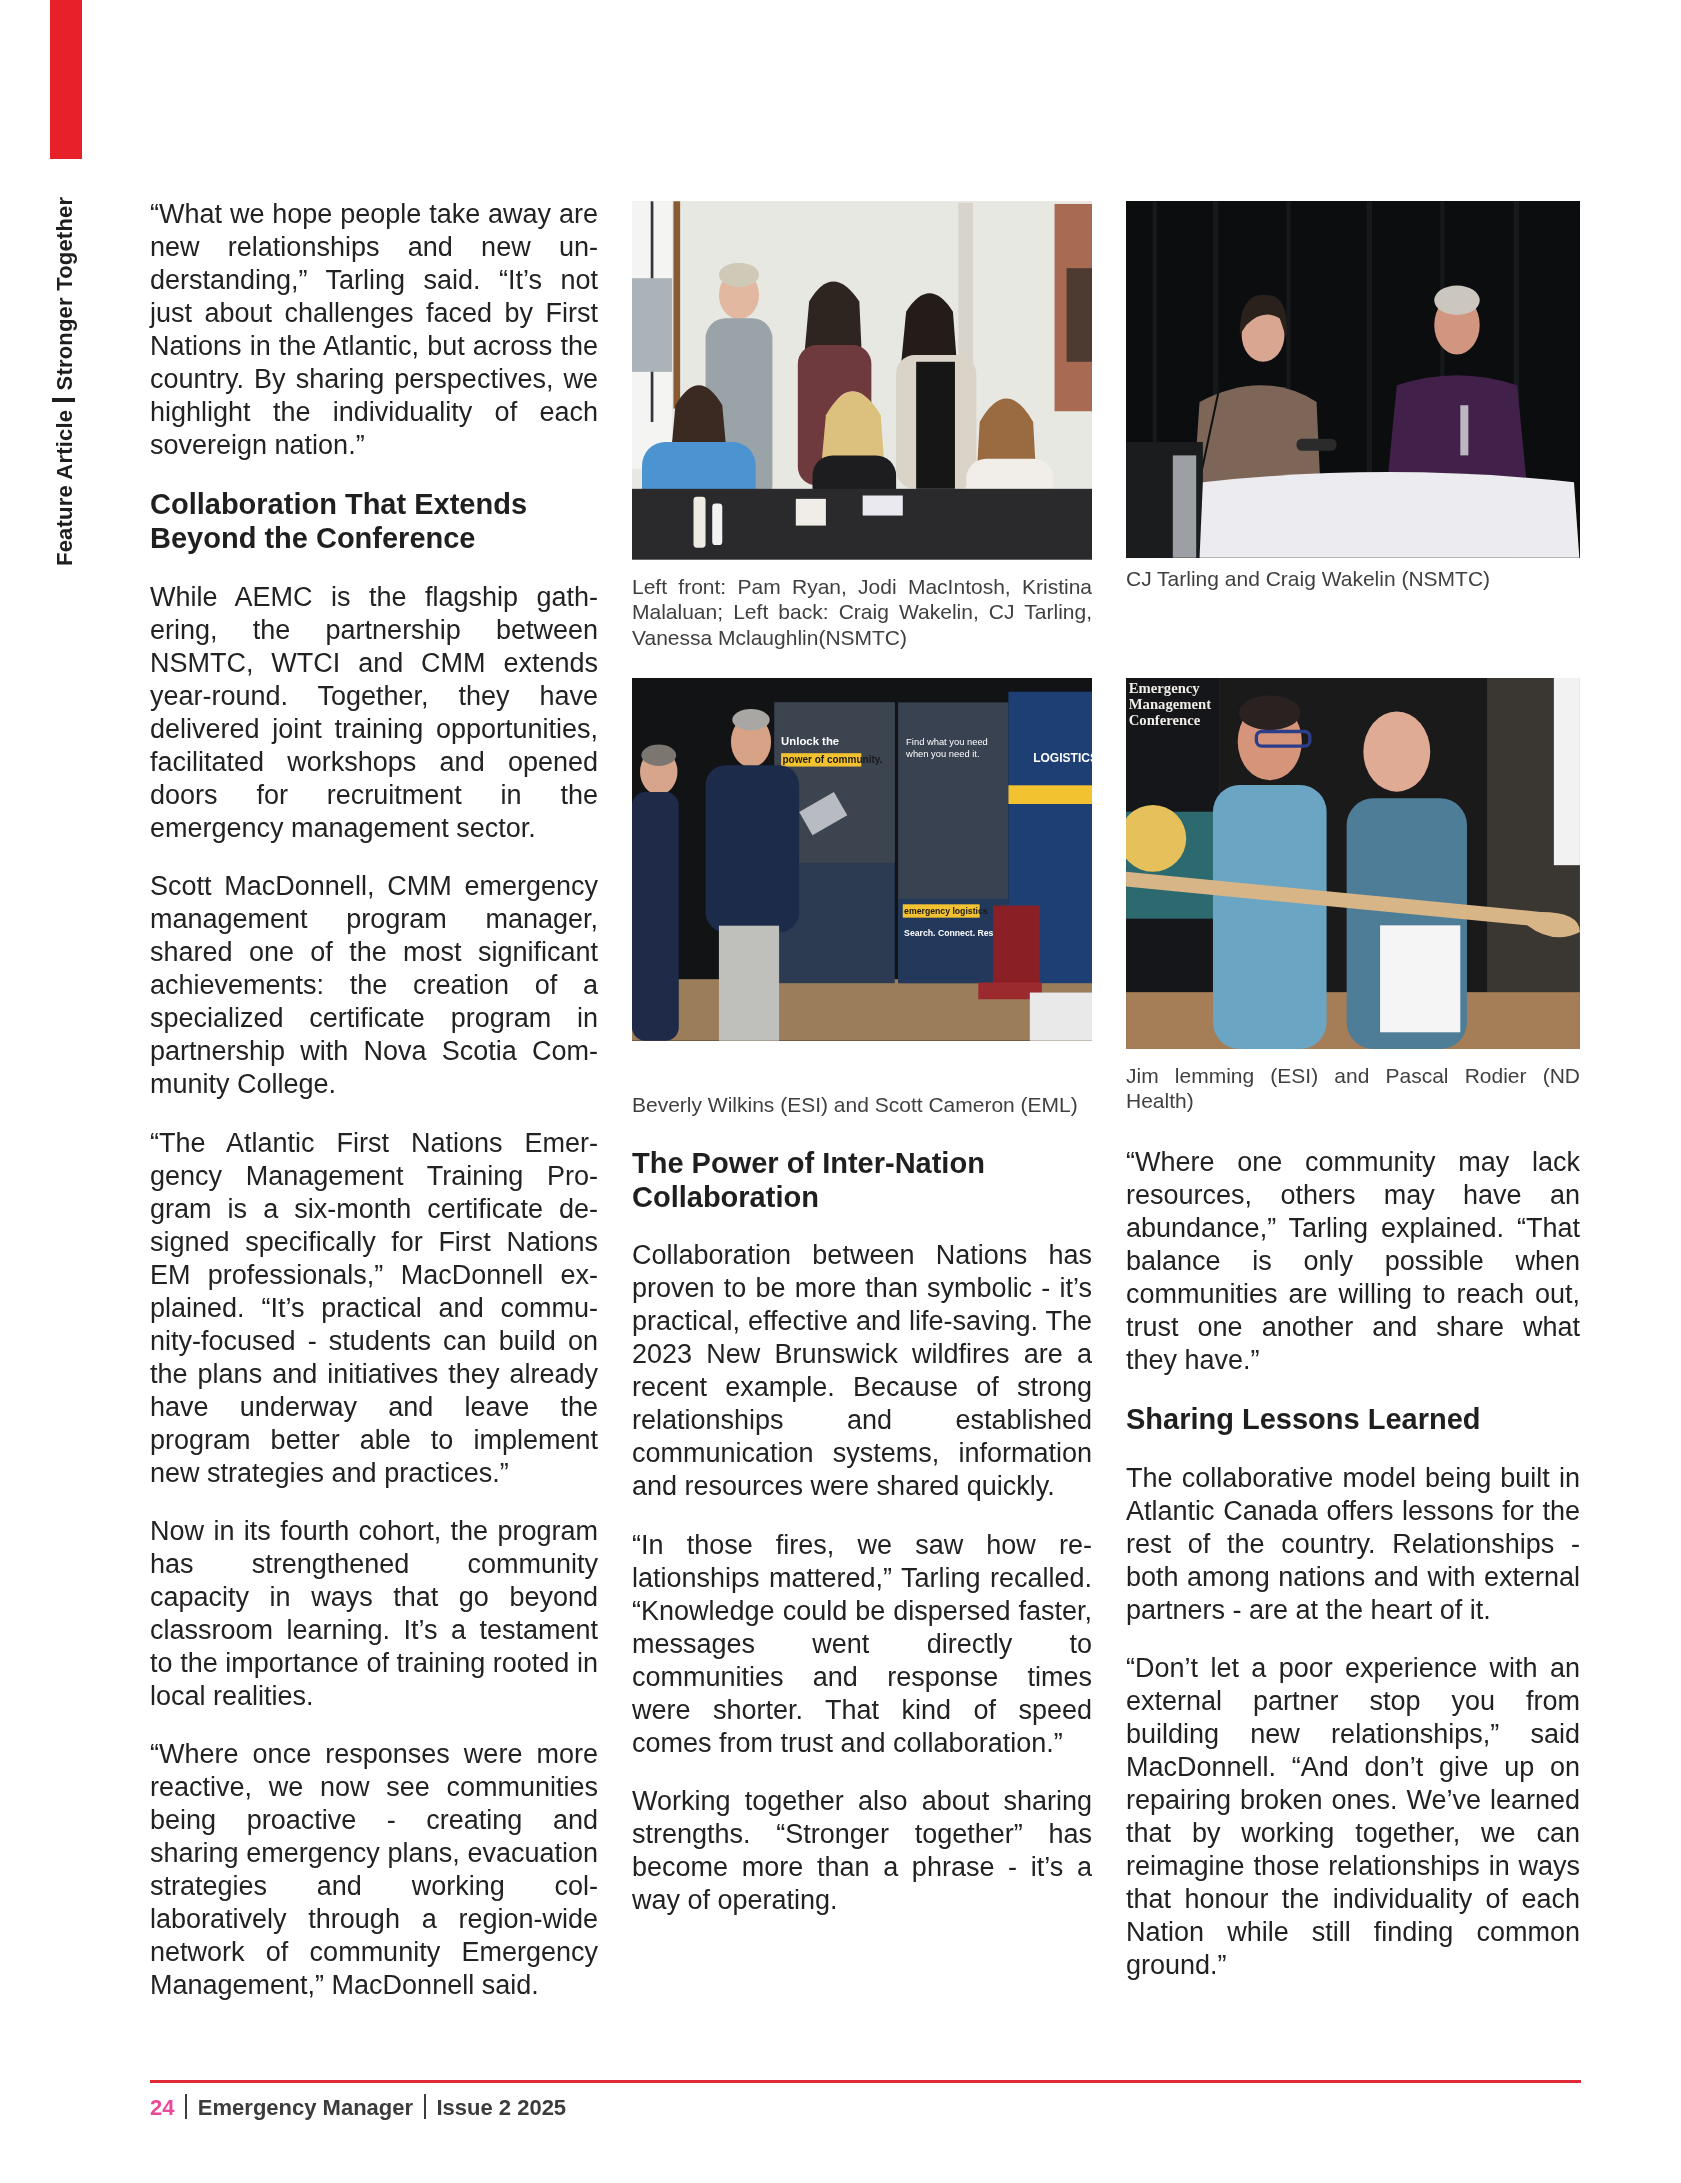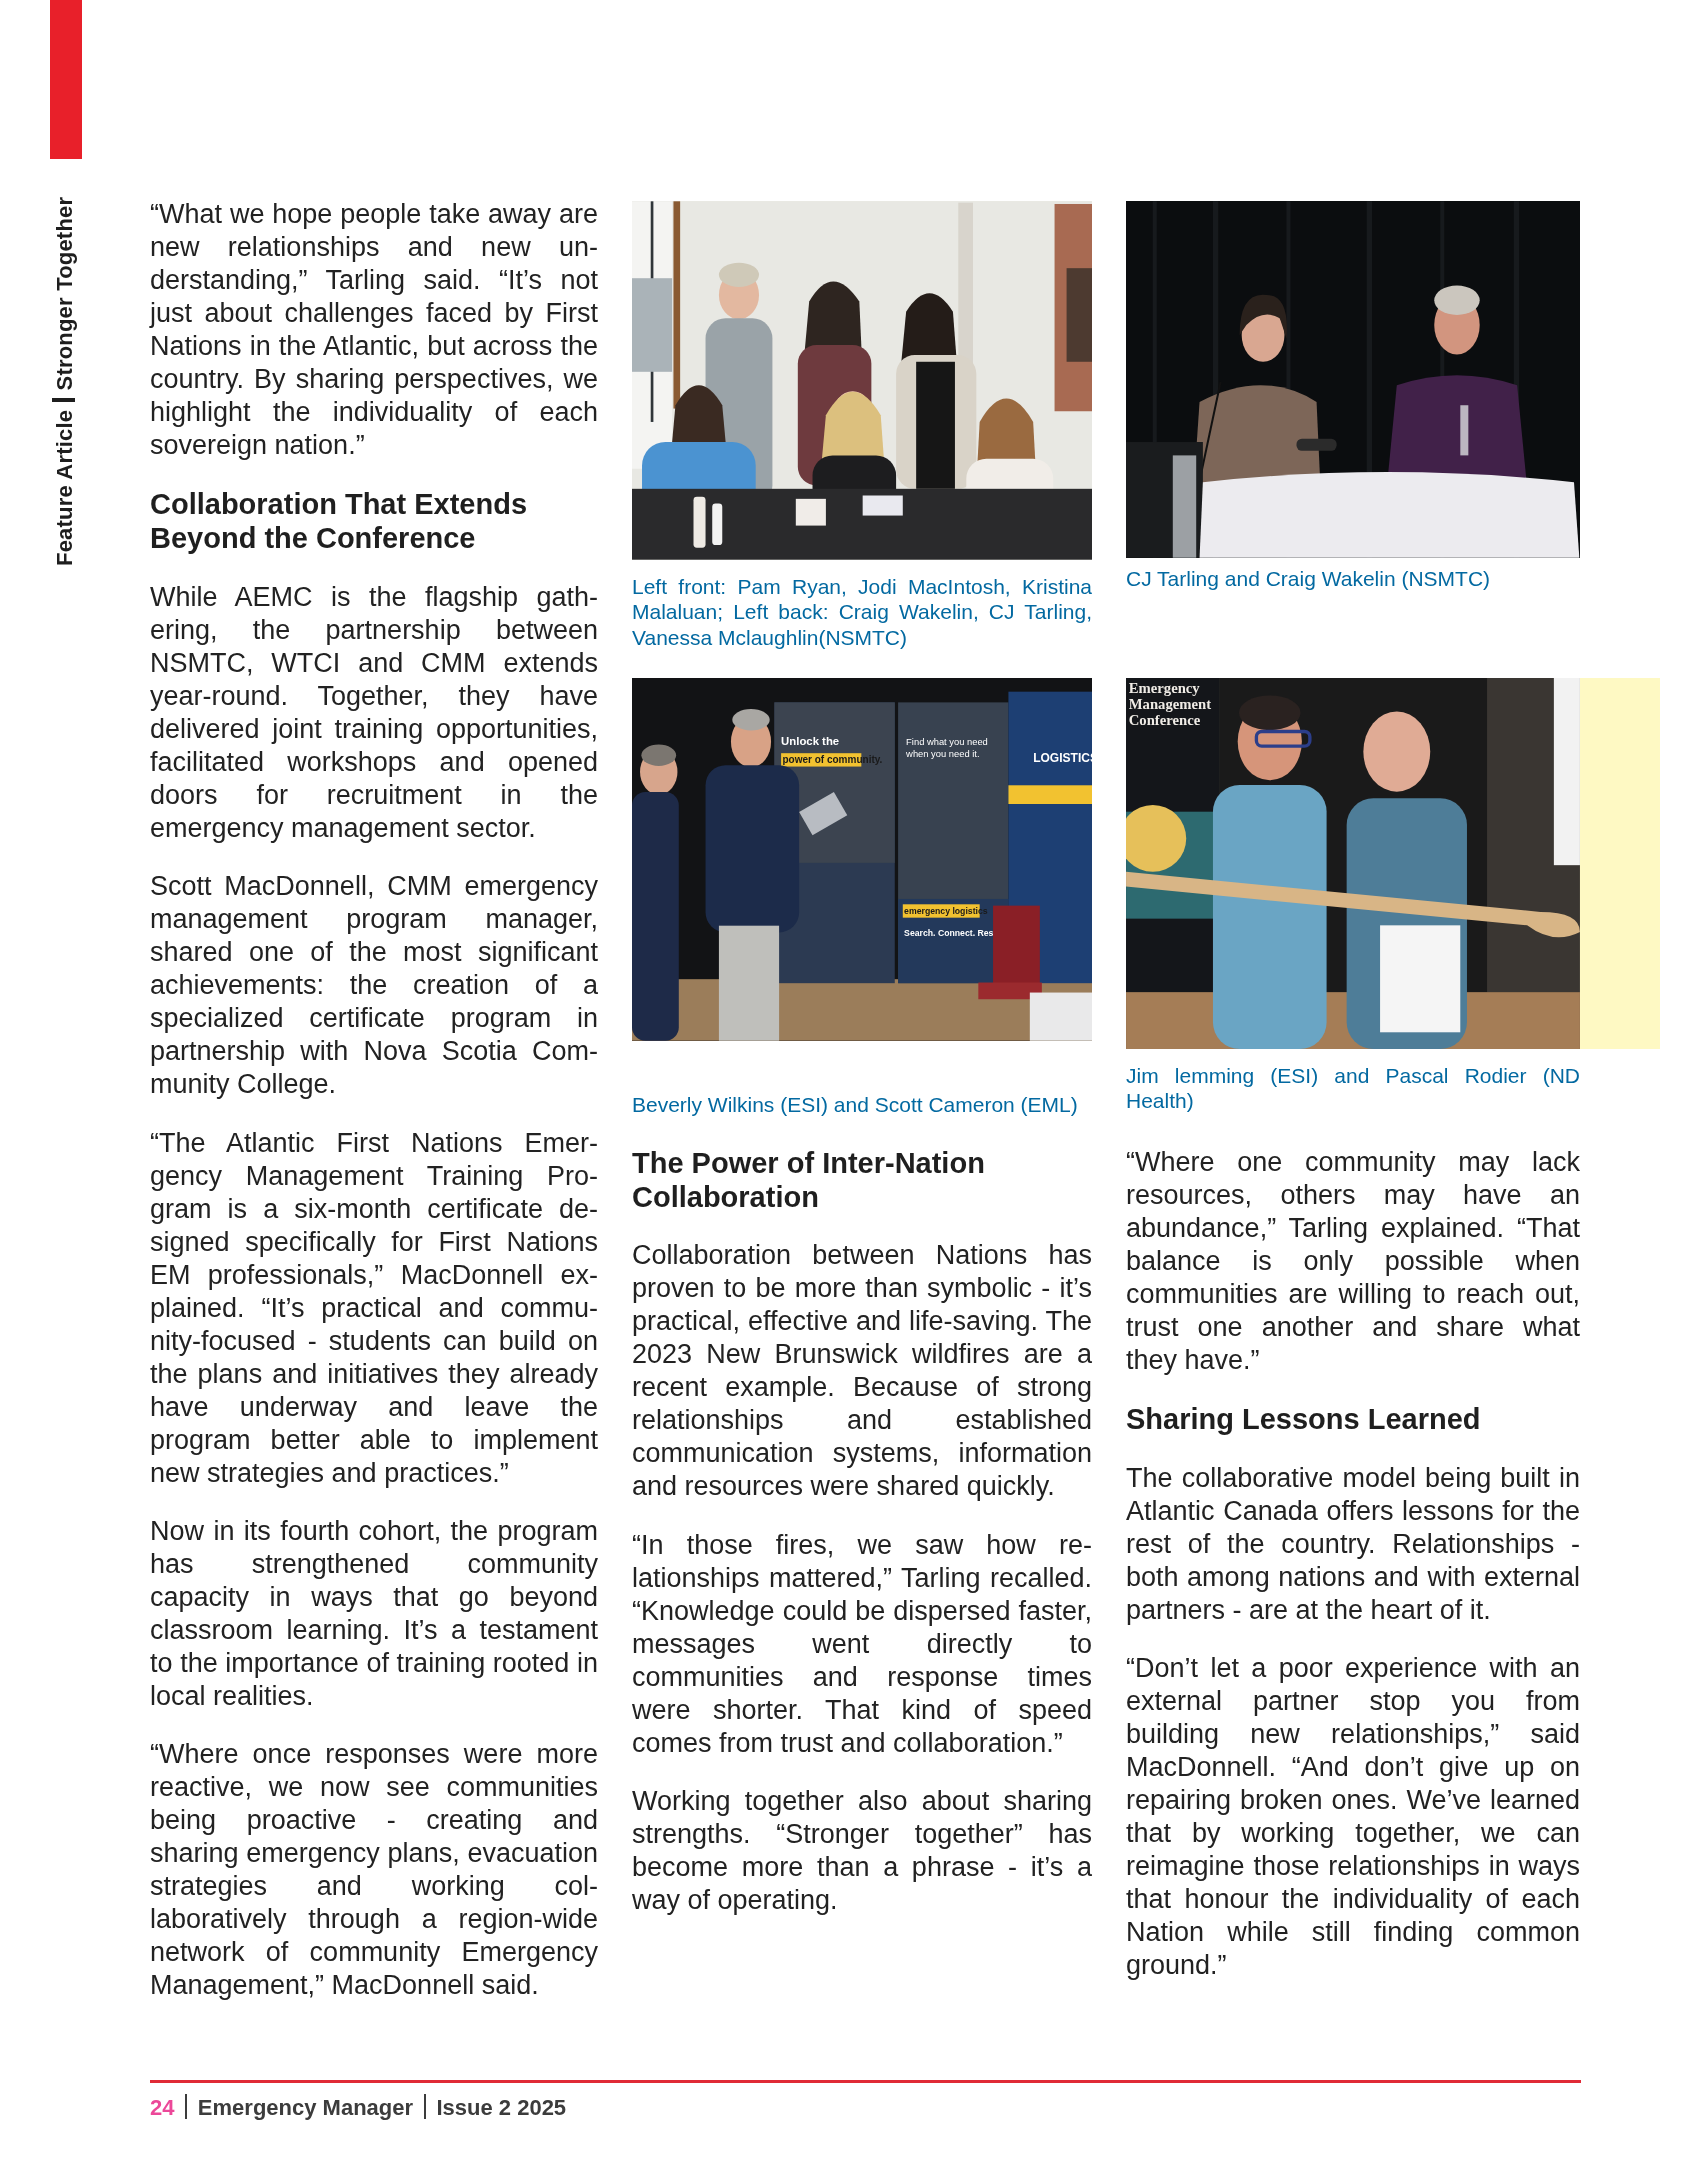--- a/index.html
+++ b/index.html
@@ -15,31 +15,31 @@
   .col-left { left: 150px; top: 198px; width: 448px; }
   .col-mid  { left: 632px; top: 1146px; width: 460px; }
   .col-right{ left: 1126px; top: 1146px; width: 454px; }
 
   p.body { margin: 0 0 25.4px 0; font-size: 27px; line-height: 33px; text-align: justify; hyphens: manual;
            color: #222; font-family: "Liberation Sans", sans-serif; font-weight: normal; }
   h2.sub { margin: 0 0 25.4px 0; font-size: 29px; line-height: 34px; font-weight: bold; color: #1f1f1f;
            font-family: "Liberation Sans", sans-serif; }
 
   .photo { position: absolute; overflow: hidden; }
-  .caption { position: absolute; font-size: 21px; line-height: 25.4px; color: #0369a1; text-align: justify;
+  .caption { position: absolute; font-size: 21px; line-height: 25.4px; color: #404040; text-align: justify;
              font-family: "Liberation Sans", sans-serif; }
 
   
   .p1 { left: 632px; top: 201px; width: 460px; height: 359px; background: #ebebe6; }
   
   .p2 { left: 1126px; top: 201px; width: 454px; height: 357px; background: #0c0e10; }
   
   .p3 { left: 632px; top: 678px; width: 460px; height: 363px; background: #141517; }
   
-  .p4 { left: 1126px; top: 678px; width: 534px; height: 371px; background: #fef9c3; }
+  .p4 { left: 1126px; top: 678px; width: 454px; height: 371px; background: #fef9c3; }
 
   .footer-line { position: absolute; left: 150px; top: 2080px; width: 1431px; height: 3.3px; background: #e02a36; }
   .footer { position: absolute; left: 150px; top: 2094px; font-size: 22px; font-weight: bold; color: #3c3c3c;
             white-space: nowrap; font-family: "Liberation Sans", sans-serif; }
   .footer .pg { color: #ec4899; }
   .footer .bar { display: inline-block; width: 2px; height: 25.4px; background: #3c3c3c; margin: 0 10.7px; vertical-align: -4.7px; }
 </style>
 </head>
 <body>
 

